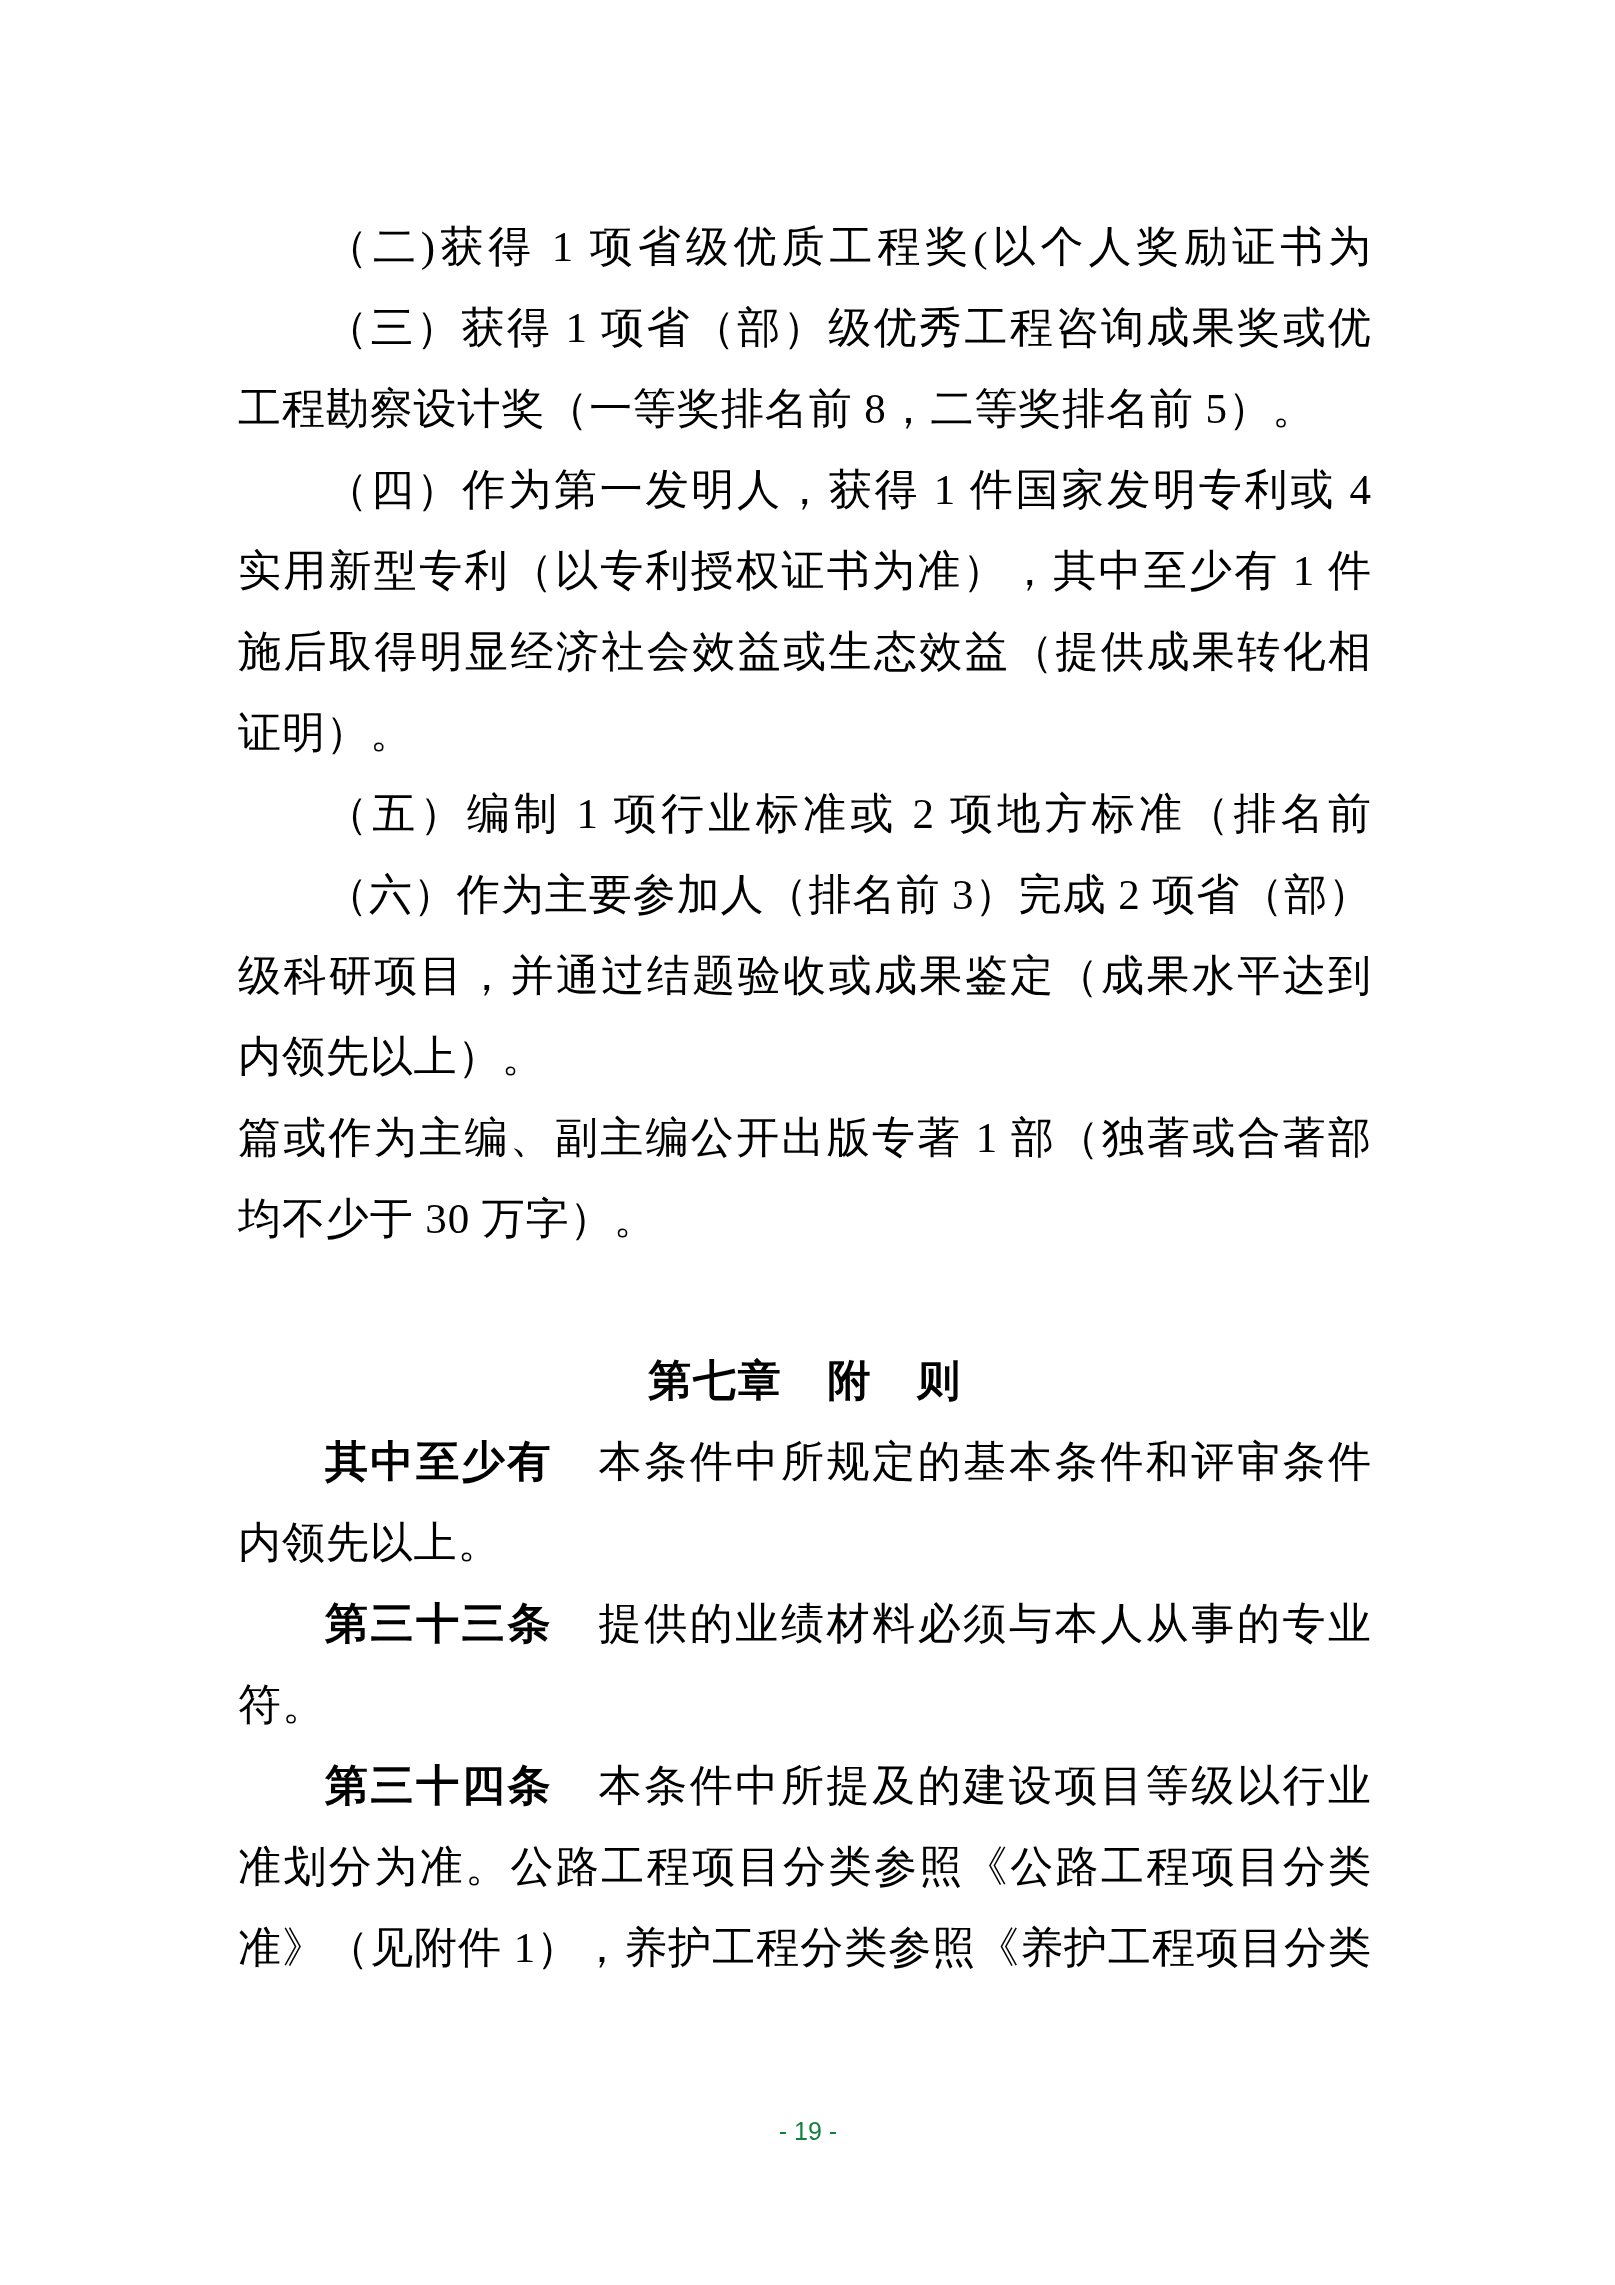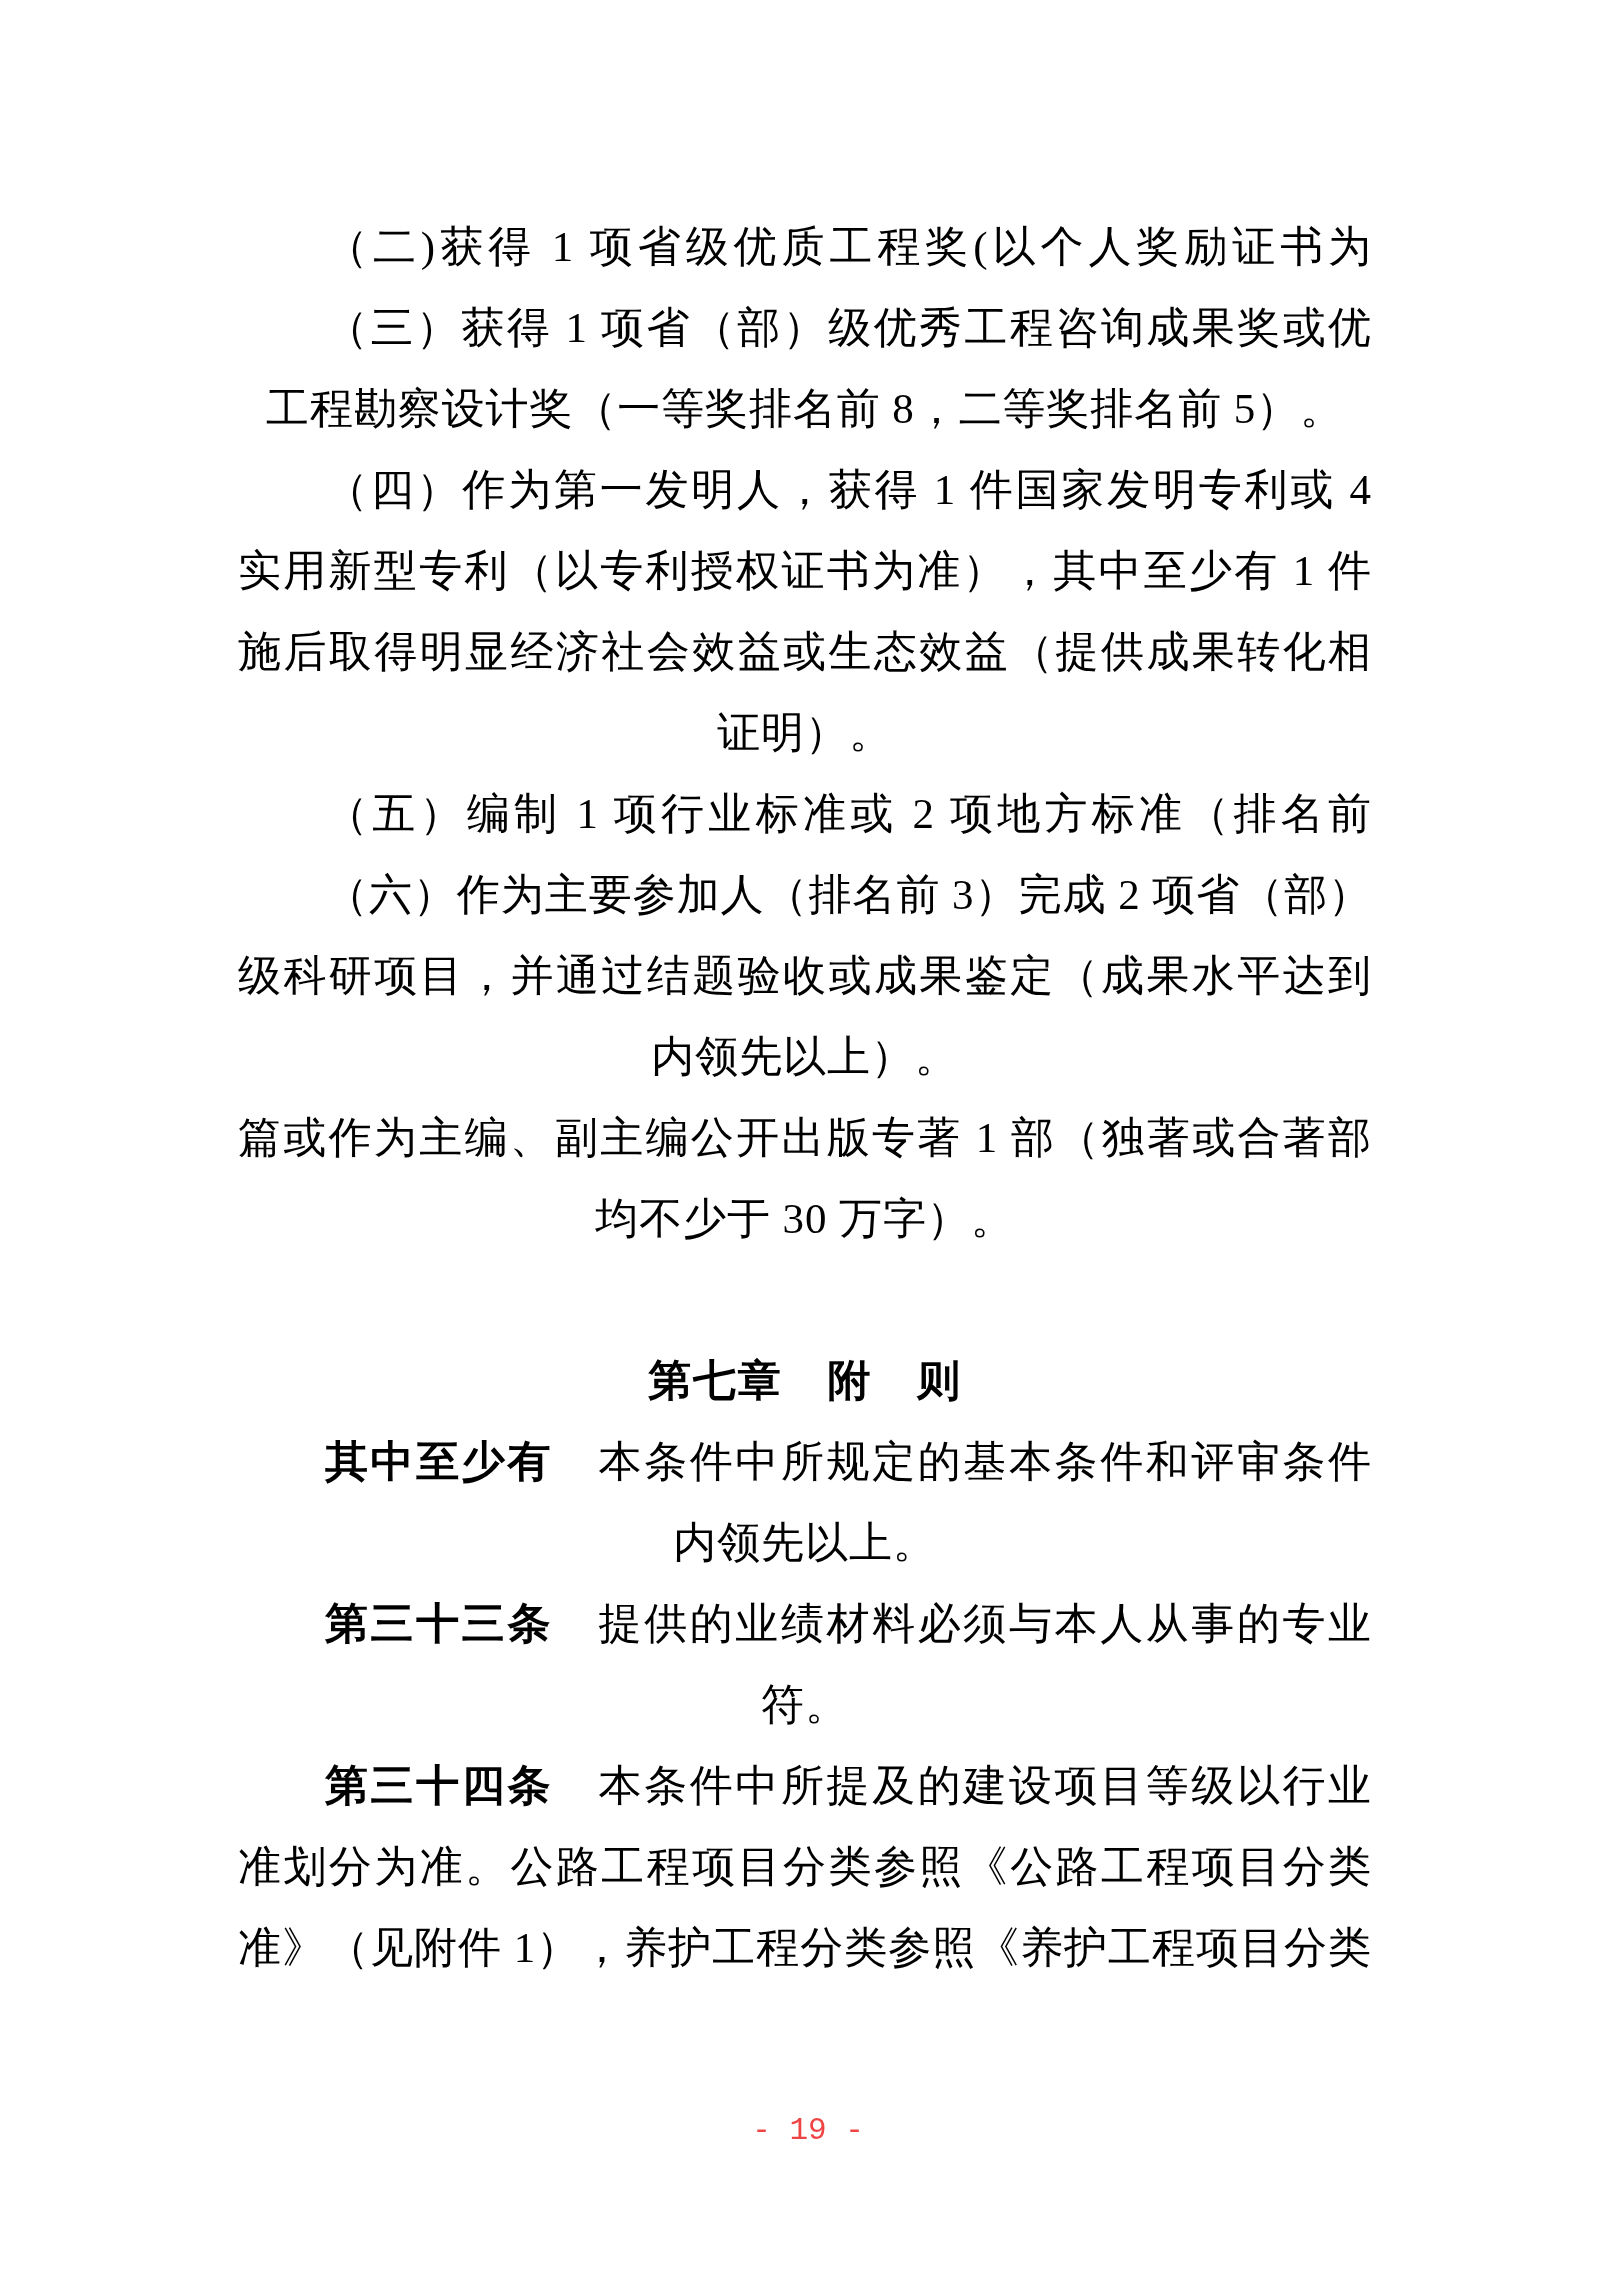--- a/index.html
+++ b/index.html
@@ -21,21 +21,21 @@
     left: 238px;
     top: 206px;
     width: 1134px;
   }
   .line {
     height: 81px;
     line-height: 81px;
     font-size: 43px;
     letter-spacing: 0.9px;
     overflow: hidden;
-    text-align: center;
+    text-align: left;
   }
   .line.justify {
     text-align: justify;
     text-align-last: justify;
   }
   .line.indent {
     text-indent: 87px;
   }
   .line.center {
     text-align: right;
@@ -47,23 +47,23 @@
     font-weight: bold;
   }
   .pagenum {
     position: absolute;
     left: 0;
     right: 0;
     top: 2113px;
     height: 36px;
     line-height: 36px;
     text-align: center;
-    font-family: Liberation Mono, monospace;
-    font-size: 31px;
-    color: #ef4444;
+    font-family: Liberation Sans, sans-serif;
+    font-size: 25px;
+    color: #15803d;
   }
 </style>
 </head>
 <body>
 
 <div class="page">
   <div class="doc-body" id="doc-body">
       <div class="line justify indent"><span>（二)获得 1 项省级优质工程奖(以个人奖励证书为准)。</span></div>
       <div class="line justify indent"><span>（三）获得 1 项省（部）级优秀工程咨询成果奖或优秀</span></div>
       <div class="line"><span>工程勘察设计奖（一等奖排名前 8，二等奖排名前 5）。</span></div>

